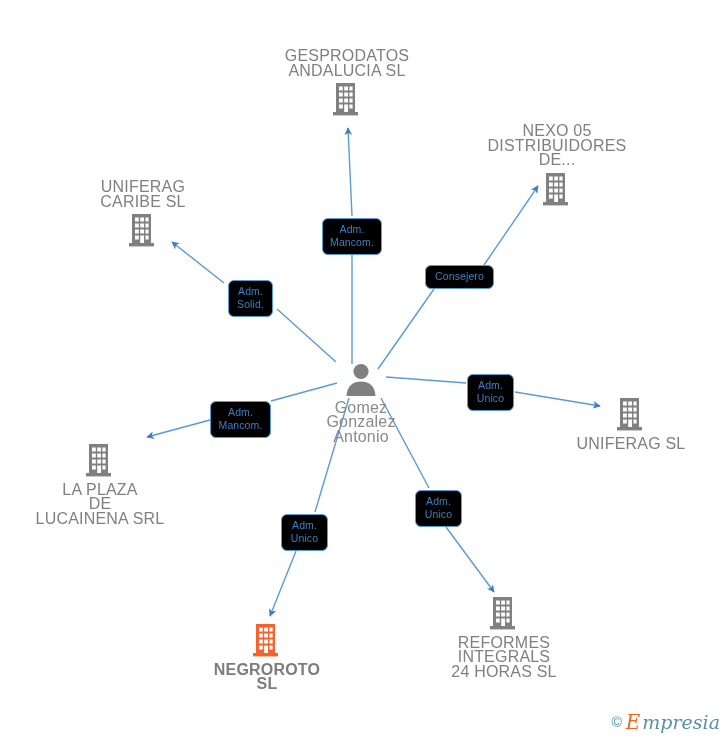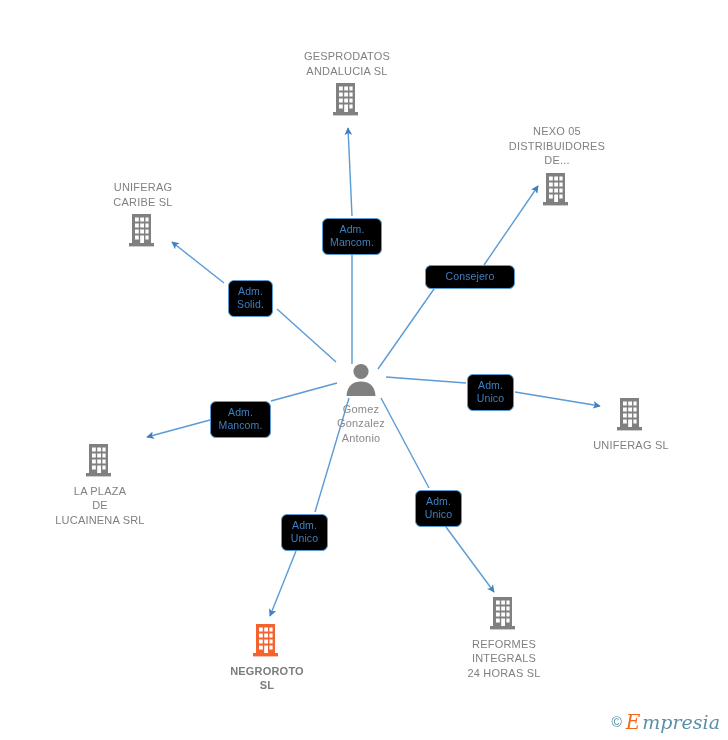--- a/index.html
+++ b/index.html
@@ -26,21 +26,21 @@
     height: 740px;
     pointer-events: none;
   }
 
   
   .node {
     position: absolute;
     width: 150px;
     margin-left: -75px;
     text-align: center;
-    font-size: 11px;
+    font-size: 16px;
     line-height: 14.5px;
     color: #808080;
     letter-spacing: 0.2px;
   }
   .node .icon {
     display: block;
     margin: 0 auto;
   }
   .node .label {
     display: block;
@@ -328,21 +328,21 @@
         <rect x="18.4" y="23.5" width="3.2" height="4" fill="#ffffff"></rect>
       </svg>
     </span>
     <span class="label">NEGROROTO
 SL</span>
   </div>
 
   <div class="edge-label" style="left:322px; top:218px; width:60px;">Adm.
 Mancom.</div>
 
-  <div class="edge-label one-line" style="left:425px; top:265px; width:90px;">Consejero</div>
+  <div class="edge-label one-line" style="left:425px; top:265px; width:69px;">Consejero</div>
 
   <div class="edge-label" style="left:228px; top:280px; width:45px;">Adm.
 Solid.</div>
 
   <div class="edge-label" style="left:467px; top:374px; width:47px;">Adm.
 Unico</div>
 
   <div class="edge-label" style="left:210px; top:401px; width:61px;">Adm.
 Mancom.</div>
 

